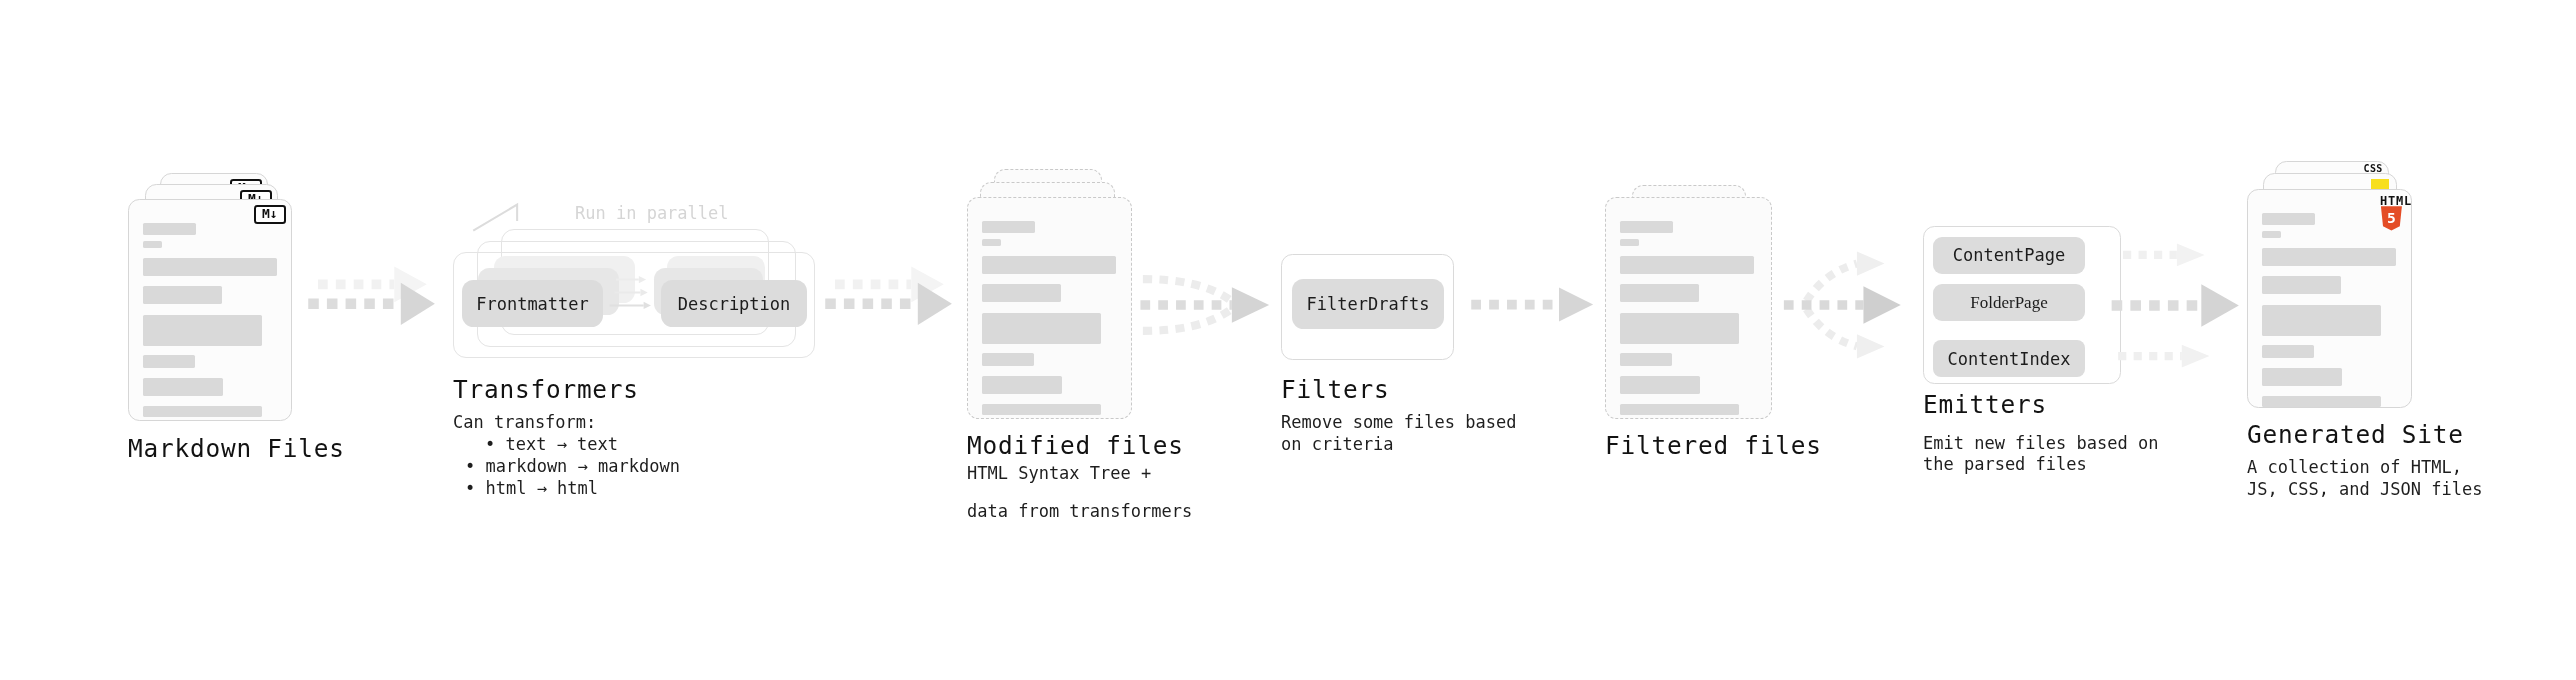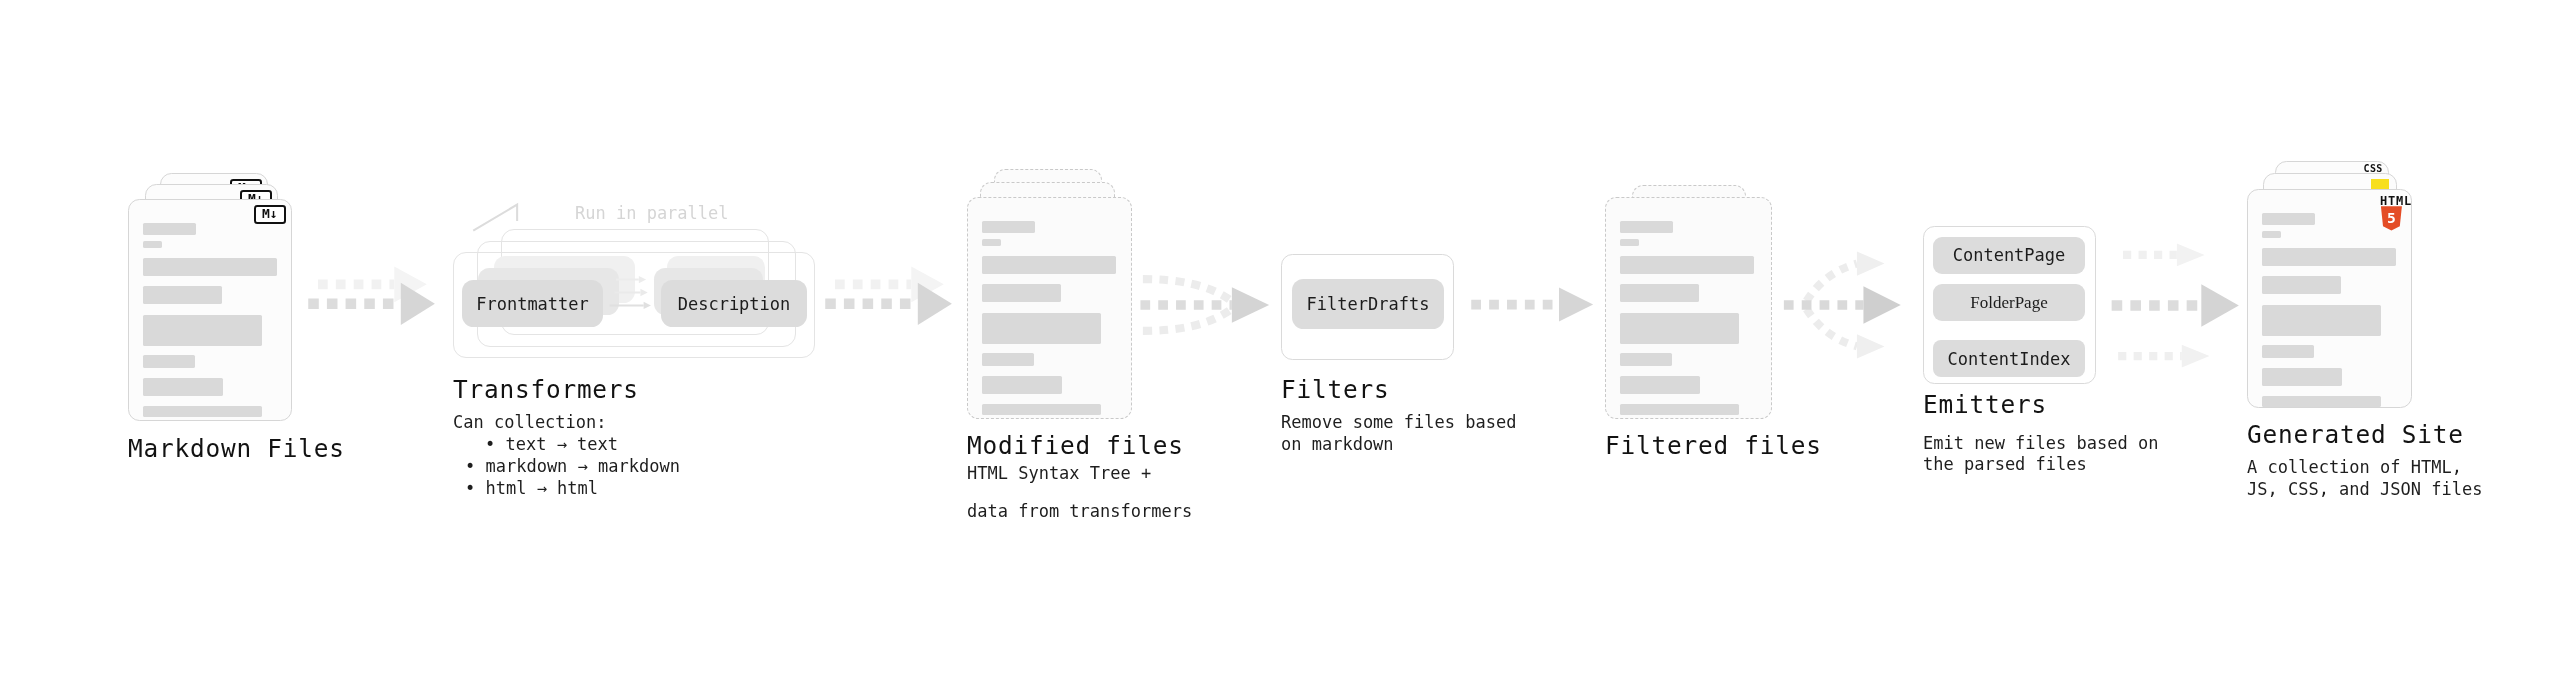--- a/index.html
+++ b/index.html
@@ -89,21 +89,21 @@
       <polygon points="40,20.5 49,25 40,29.5" fill="#eaeaea"></polygon>
     <line x1="2" y1="41" x2="44" y2="41" stroke="#e0e0e0" stroke-width="2.5"></line>
       <polygon points="44,36.5 53,41 44,45.5" fill="#e0e0e0"></polygon>
   </svg>
 
   <div class="pill g2" style="left:667px;top:256px;width:98px;height:47px;"></div>
   <div class="pill g1" style="left:654px;top:268px;width:109px;height:47px;"></div>
   <div class="pill" style="left:661px;top:280px;width:146px;height:47px;">Description</div>
 
   <div class="h" style="left:453px;top:375px;">Transformers</div>
-  <div class="d" style="left:453px;top:411px;">Can collection:</div>
+  <div class="d" style="left:453px;top:411px;">Can transform:</div>
   <div class="d" style="left:465px;top:433px;margin-left:20px;">• text → text</div>
   <div class="d" style="left:465px;top:455px;">• markdown → markdown</div>
   <div class="d" style="left:465px;top:477px;">• html → html</div>
 
   <svg class="abs" style="left:822px;top:260px;" width="138" height="69" viewBox="0 0 170 85">
     <line x1="16" y1="30" x2="110" y2="30" stroke="#f1f1f1" stroke-width="12" stroke-dasharray="12 10"></line>
     <polygon points="110,8 150,30 110,52" fill="#f4f4f4"></polygon>
     <line x1="4" y1="54" x2="118" y2="54" stroke="#dcdcdc" stroke-width="13" stroke-dasharray="13 10"></line>
     <polygon points="118,28 160,54 118,80" fill="#d6d6d6"></polygon>
   </svg>
@@ -128,21 +128,21 @@
     <path d="M8,10 Q80,10 116,36" stroke="#ececec" stroke-width="10" stroke-dasharray="11 9" fill="none"></path>
     <path d="M8,74 Q80,74 116,48" stroke="#ececec" stroke-width="10" stroke-dasharray="11 9" fill="none"></path>
     <line x1="5" y1="42" x2="118" y2="42" stroke="#dcdcdc" stroke-width="12" stroke-dasharray="12 10"></line>
     <polygon points="118,20 164,42 118,64" fill="#d4d4d4"></polygon>
   </svg>
 
   <div class="box abs" style="left:1281px;top:254px;width:173px;height:106px;"></div>
   <div class="pill" style="left:1292px;top:279px;width:152px;height:50px;">FilterDrafts</div>
   <div class="h" style="left:1281px;top:375px;">Filters</div>
   <div class="d" style="left:1281px;top:411px;">Remove some files based</div>
-  <div class="d" style="left:1281px;top:433px;">on markdown</div>
+  <div class="d" style="left:1281px;top:433px;">on criteria</div>
 
   <svg class="abs" style="left:1468px;top:280px;" width="130" height="49" viewBox="0 0 160 60">
     <line x1="4" y1="30" x2="112" y2="30" stroke="#dcdcdc" stroke-width="12" stroke-dasharray="12 10"></line>
     <polygon points="112,9 154,30 112,51" fill="#d6d6d6"></polygon>
   </svg>
 
   <div class="card dashed abs" style="left:1632px;top:185px;width:114px;height:49px;"></div>
   <div class="card dashed abs" style="left:1605px;top:197px;width:167px;height:222px;">
       <div class="bar" style="width: 53px; height: 12.2px; top: 23px;"></div>
       <div class="bar" style="width: 18.7px; height: 6.5px; top: 41px;"></div>
@@ -157,21 +157,21 @@
 
   <svg class="abs" style="left:1782px;top:236px;" width="132" height="138" viewBox="0 0 162 170">
     <path d="M30,80 Q52,45 92,34" stroke="#ececec" stroke-width="10" stroke-dasharray="10 9" fill="none"></path>
     <polygon points="92,19 126,34 92,49" fill="#efefef"></polygon>
     <path d="M30,90 Q52,125 92,136" stroke="#ececec" stroke-width="10" stroke-dasharray="10 9" fill="none"></path>
     <polygon points="92,121 126,136 92,151" fill="#efefef"></polygon>
     <line x1="2" y1="85" x2="100" y2="85" stroke="#d9d9d9" stroke-width="12" stroke-dasharray="12 10"></line>
     <polygon points="100,62 146,85 100,108" fill="#cfcfcf"></polygon>
   </svg>
 
-  <div class="box abs" style="left:1923px;top:226px;width:173px;height:158px;">
+  <div class="box abs" style="left:1923px;top:226px;width:198px;height:158px;">
     <div class="pill" style="left:9px;top:9.8px;width:152px;height:37px;border-radius:9px;">ContentPage</div>
     <div class="pill" style="left:9px;top:57px;width:152px;height:37px;border-radius:9px;font-family:Liberation Serif, serif;">FolderPage</div>
     <div class="pill" style="left:9px;top:113px;width:152px;height:37px;border-radius:8px;">ContentIndex</div>
   </div>
   <div class="h" style="left:1923px;top:390px;">Emitters</div>
   <div class="d" style="left:1923px;top:432px;">Emit new files based on</div>
   <div class="d" style="left:1923px;top:453px;">the parsed files</div>
 
   <svg class="abs" style="left:2110px;top:237px;" width="137" height="137" viewBox="0 0 168 168">
     <line x1="16" y1="22" x2="82" y2="22" stroke="#f0f0f0" stroke-width="10" stroke-dasharray="10 9"></line>

